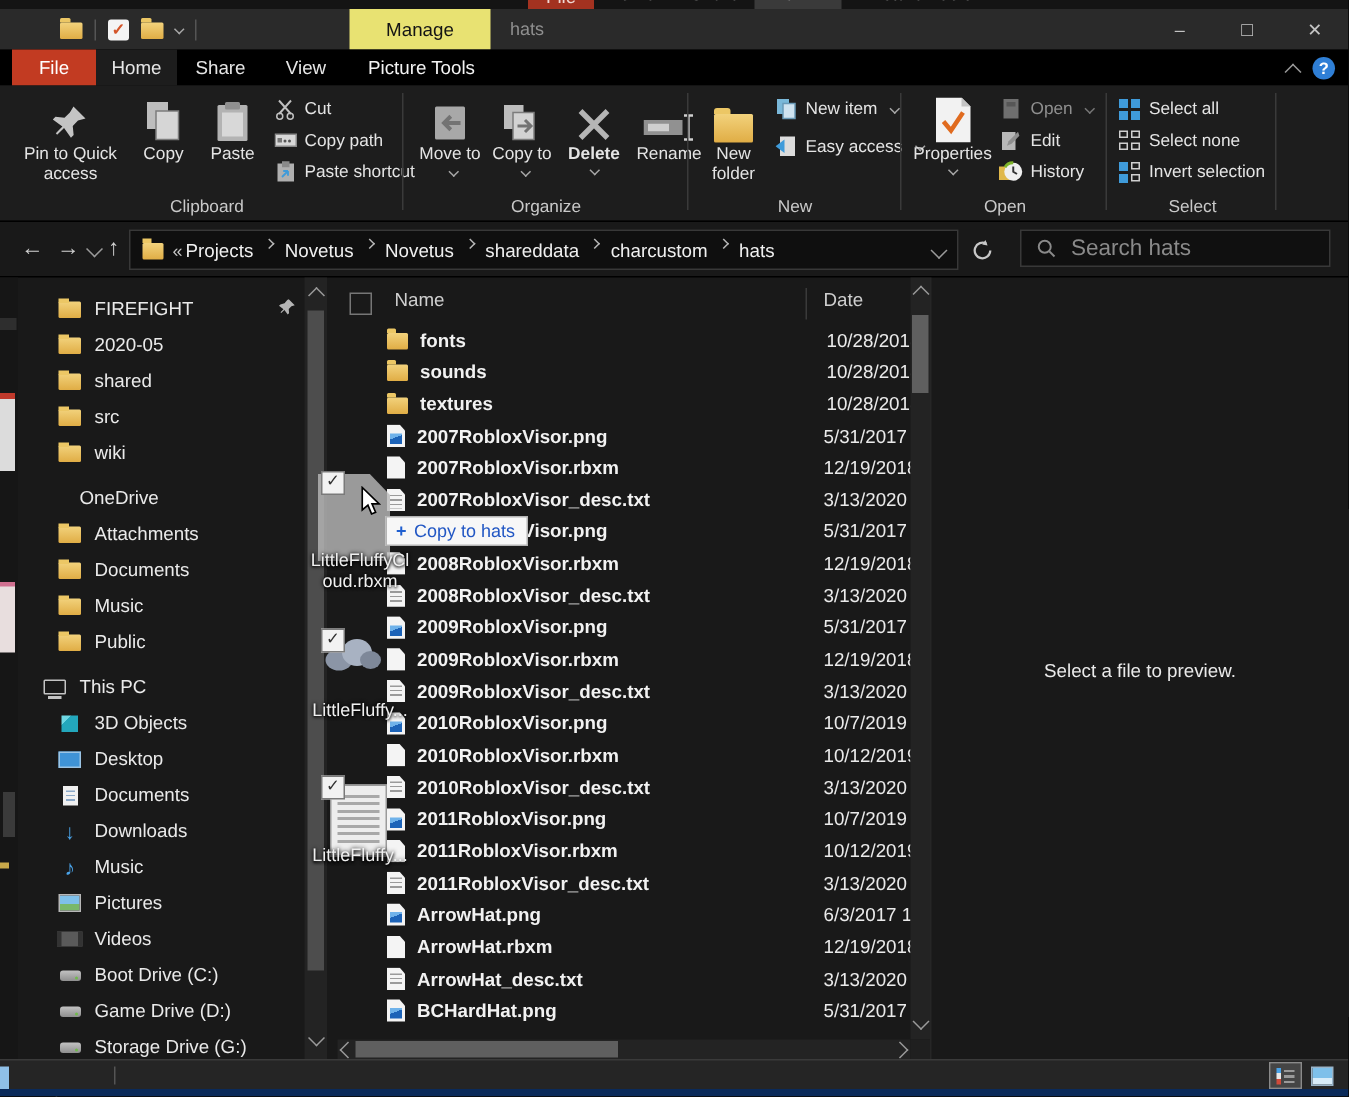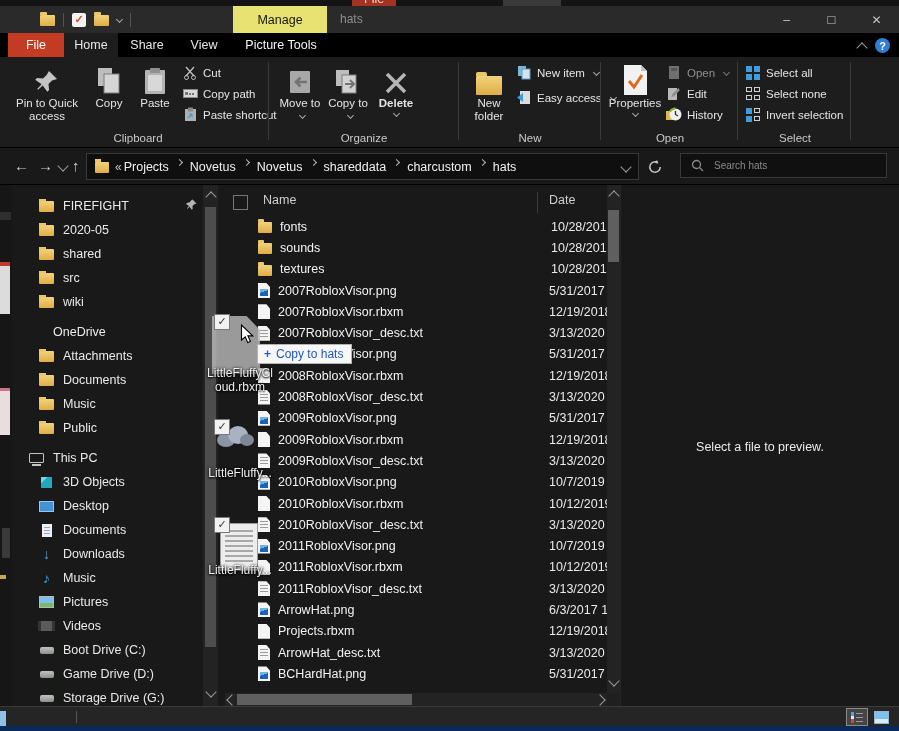--- a/index.html
+++ b/index.html
@@ -75,21 +75,21 @@
   .crumbs{display:flex;align-items:center;}
   .crumb-wrap{display:flex;align-items:flex-start;}
   .csep{width:4px;height:4px;border-top:1.2px solid #b8b8b8;border-right:1.2px solid #b8b8b8;transform:rotate(45deg);
         margin:0 8px;}
   .crumb-wrap:first-child .csep{display:none;}
   .crumb{font-size:12.5px;color:#f0f0f0;white-space:nowrap;}
   .addr-combo{position:absolute;right:8px;top:9px;width:8px;height:6px;}
   .refresh-btn{position:absolute;left:641px;top:5px;width:28px;height:27px;display:flex;align-items:center;justify-content:center;}
   .search-box{position:absolute;left:680px;top:5px;width:207px;height:25px;background:#101010;border:1px solid #383838;
               display:flex;align-items:center;gap:8px;padding-left:10px;box-sizing:border-box;}
-  .search-input{background:transparent;border:0;outline:0;color:#c8c8c8;font-size:10px;width:150px;
+  .search-input{background:transparent;border:0;outline:0;color:#c8c8c8;font-size:15px;width:150px;
                 font-family:"Liberation Sans",sans-serif;}
   .search-input::placeholder{color:#8a8a8a;}
 
   
   .main-sep{position:absolute;left:0;top:184px;width:899px;height:1px;background:#000;}
   .gutter{position:absolute;left:0;top:185px;width:12px;height:521px;background:#161616;overflow:hidden;}
   .frag{position:absolute;left:0;}
 
   .sidebar{position:absolute;left:12px;top:185px;width:191px;height:521px;overflow:hidden;padding-top:9px;box-sizing:border-box;}
   .side-item{height:24px;display:flex;align-items:center;gap:8px;font-size:12.5px;color:#eaeaea;padding-right:6px;}
@@ -132,21 +132,21 @@
   .rows{position:absolute;left:0;top:31px;width:100%;}
   .frow{height:21.3px;display:flex;align-items:center;padding-left:33px;}
   .fi{flex:none;width:12px;height:15px;background:#f4f4f4;margin-right:8px;position:relative;
       clip-path:polygon(0 0,70% 0,100% 27%,100% 100%,0 100%);}
   .fi.folder{clip-path:none;background:linear-gradient(#f2d27c,#e0ad45);height:11px;width:14px;border-radius:1px;margin-top:2px;}
   .fi.folder::before{content:"";position:absolute;top:-3px;left:0;width:6px;height:3px;background:#ecc765;border-radius:1px 1px 0 0;}
   .fi.png::after{content:"";position:absolute;left:2px;top:6px;width:8px;height:7px;
       background:linear-gradient(160deg,#6fb2ea 40%,#1c63b8 40%);}
   .fi.txt::after{content:"";position:absolute;left:2px;top:4px;width:8px;height:9px;
       background:repeating-linear-gradient(#9a9a9a 0 1px,transparent 1px 3px);}
-  .fname{flex:none;width:263px;font-size:12.5px;color:#f2f2f2;white-space:nowrap;overflow:hidden;}
+  .fname{flex:none;width:263px;font-size:12.5px;color:#f2f2f2;white-space:nowrap;overflow:hidden;font-weight:bold;}
   .fdate{flex:none;font-size:12.5px;color:#eaeaea;white-space:nowrap;margin-left:8px;}
 
   .vscroll{position:absolute;left:607px;top:185px;width:13px;height:508px;background:#232323;}
   .vthumb{position:absolute;left:1px;top:25px;width:11px;height:52px;background:#5f5f5f;}
   .hscroll{position:absolute;left:225px;top:693px;width:382px;height:13px;background:#232323;}
   .hthumb{position:absolute;left:12px;top:1px;width:175px;height:11px;background:#5f5f5f;}
   .scroll-corner{position:absolute;left:607px;top:693px;width:13px;height:13px;background:#1f1f1f;}
   .pane-divider{position:absolute;left:620px;top:185px;width:1px;height:521px;background:#262626;}
 
   
@@ -321,20 +321,30 @@
         </div>
         <div class="rbtn-lg" style="width:44px">
           <div class="rico">
             <svg width="24" height="24">
                 <path d="M3 3l18 18M21 3L3 21" stroke="#b5b5b5" stroke-width="3.6"></path>
               </svg>
           </div>
           <div class="rlbl" style="font-weight:bold">Delete</div>
           <div class="chv-under"></div>
         </div>
+        <div class="rbtn-lg" style="width:48px">
+          <div class="rico">
+            <svg width="34" height="20">
+                <rect x="0" y="5" width="26" height="10" fill="#919191"></rect>
+                <rect x="3" y="7.5" width="14" height="5" fill="#cfcfcf"></rect>
+                <path d="M30 2v16M27 2h6M27 18h6" stroke="#cfcfcf" stroke-width="1.6" fill="none"></path>
+              </svg>
+          </div>
+          <div class="rlbl">Rename</div>
+        </div>
       </div>
       <div class="rgrp-label">Organize</div>
     </div>
     <div class="rdiv" style="left:458px"></div>
 
     <div class="rgrp" style="left:462px;width:136px">
       <div class="rrow" style="left:2px">
         <div class="rbtn-lg" style="width:46px">
           <div class="rico">
               <span class="nfold"></span>
@@ -781,21 +791,21 @@
   </div>
 
   <div class="frow">
     <span class="fi png"></span>
     <span class="fname">ArrowHat.png</span>
     <span class="fdate">6/3/2017 11</span>
   </div>
 
   <div class="frow">
     <span class="fi rbxm"></span>
-    <span class="fname">Projects.rbxm</span>
+    <span class="fname">ArrowHat.rbxm</span>
     <span class="fdate">12/19/2018</span>
   </div>
 
   <div class="frow">
     <span class="fi txt"></span>
     <span class="fname">ArrowHat_desc.txt</span>
     <span class="fdate">3/13/2020 8</span>
   </div>
 
   <div class="frow">

